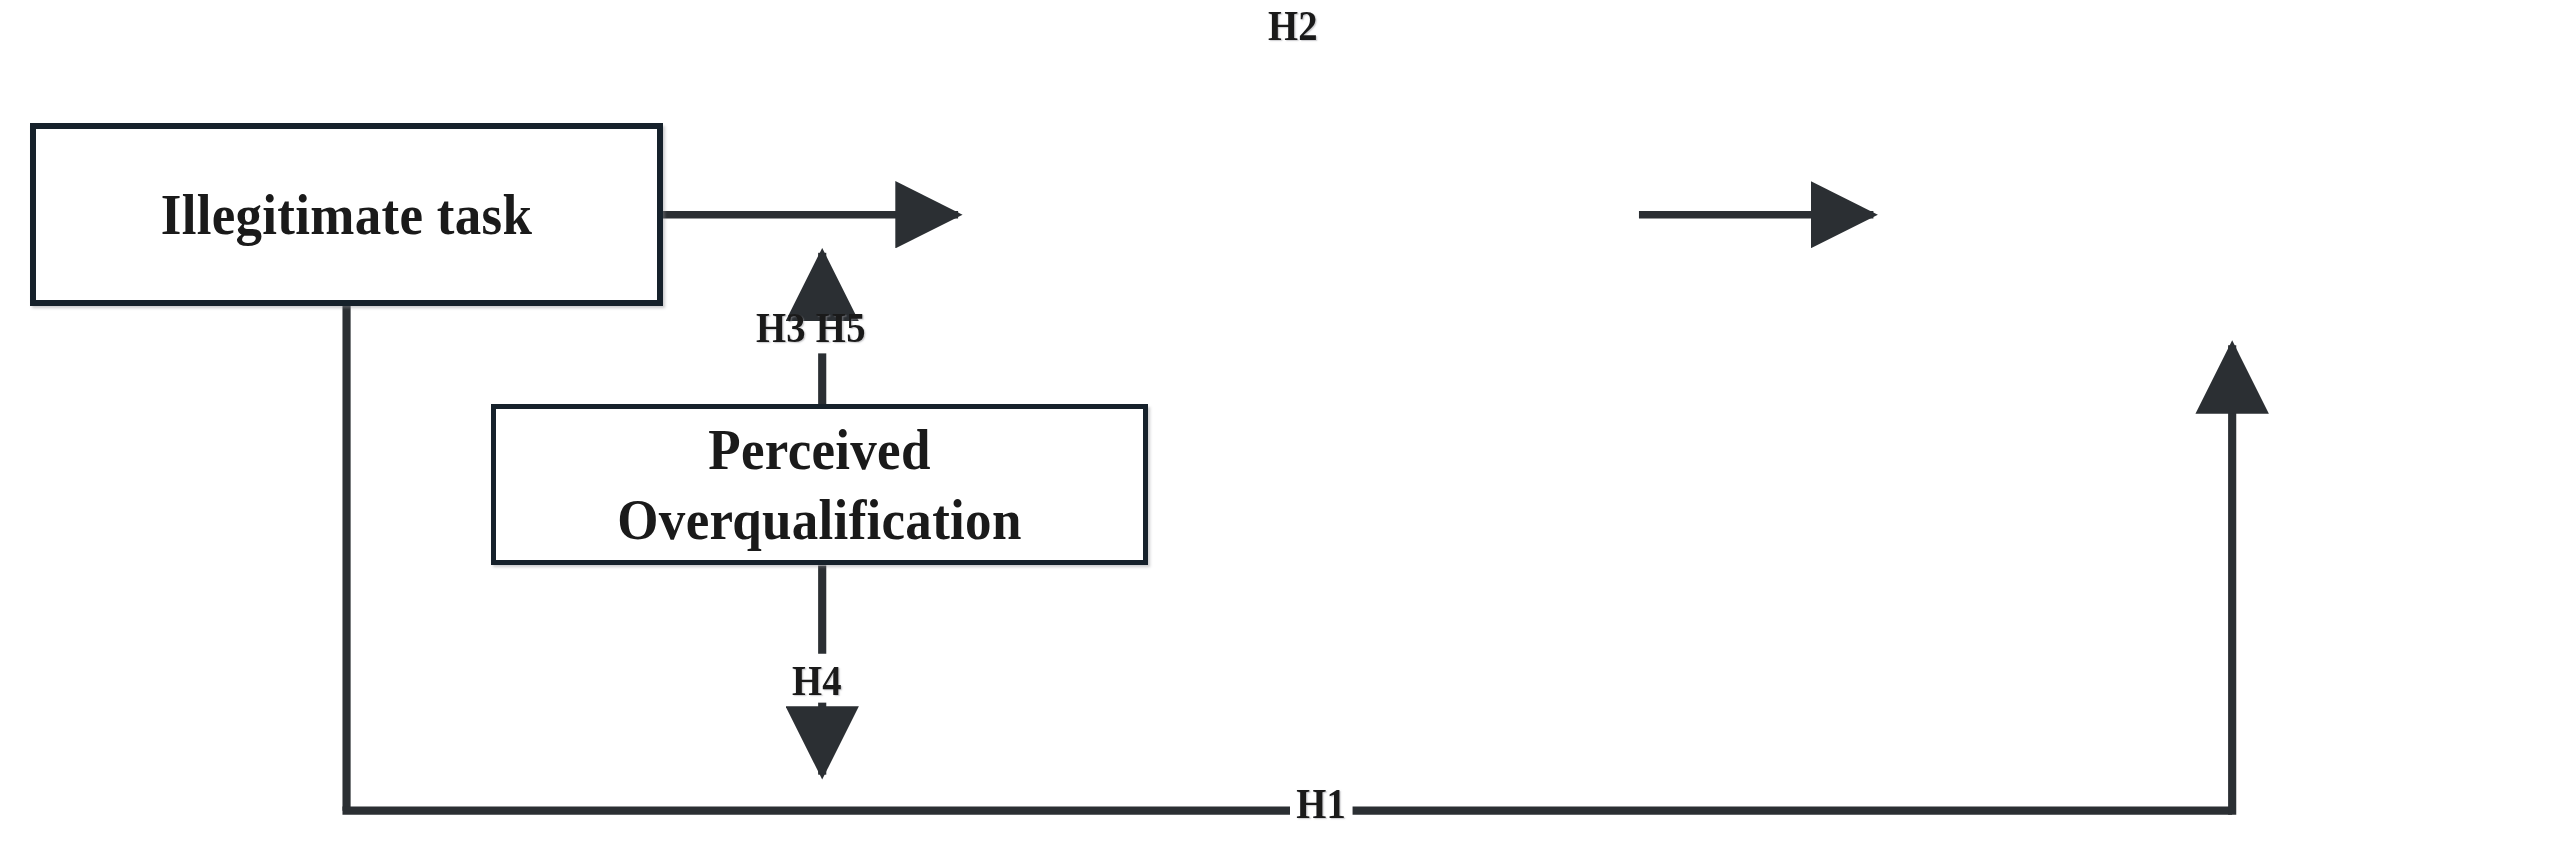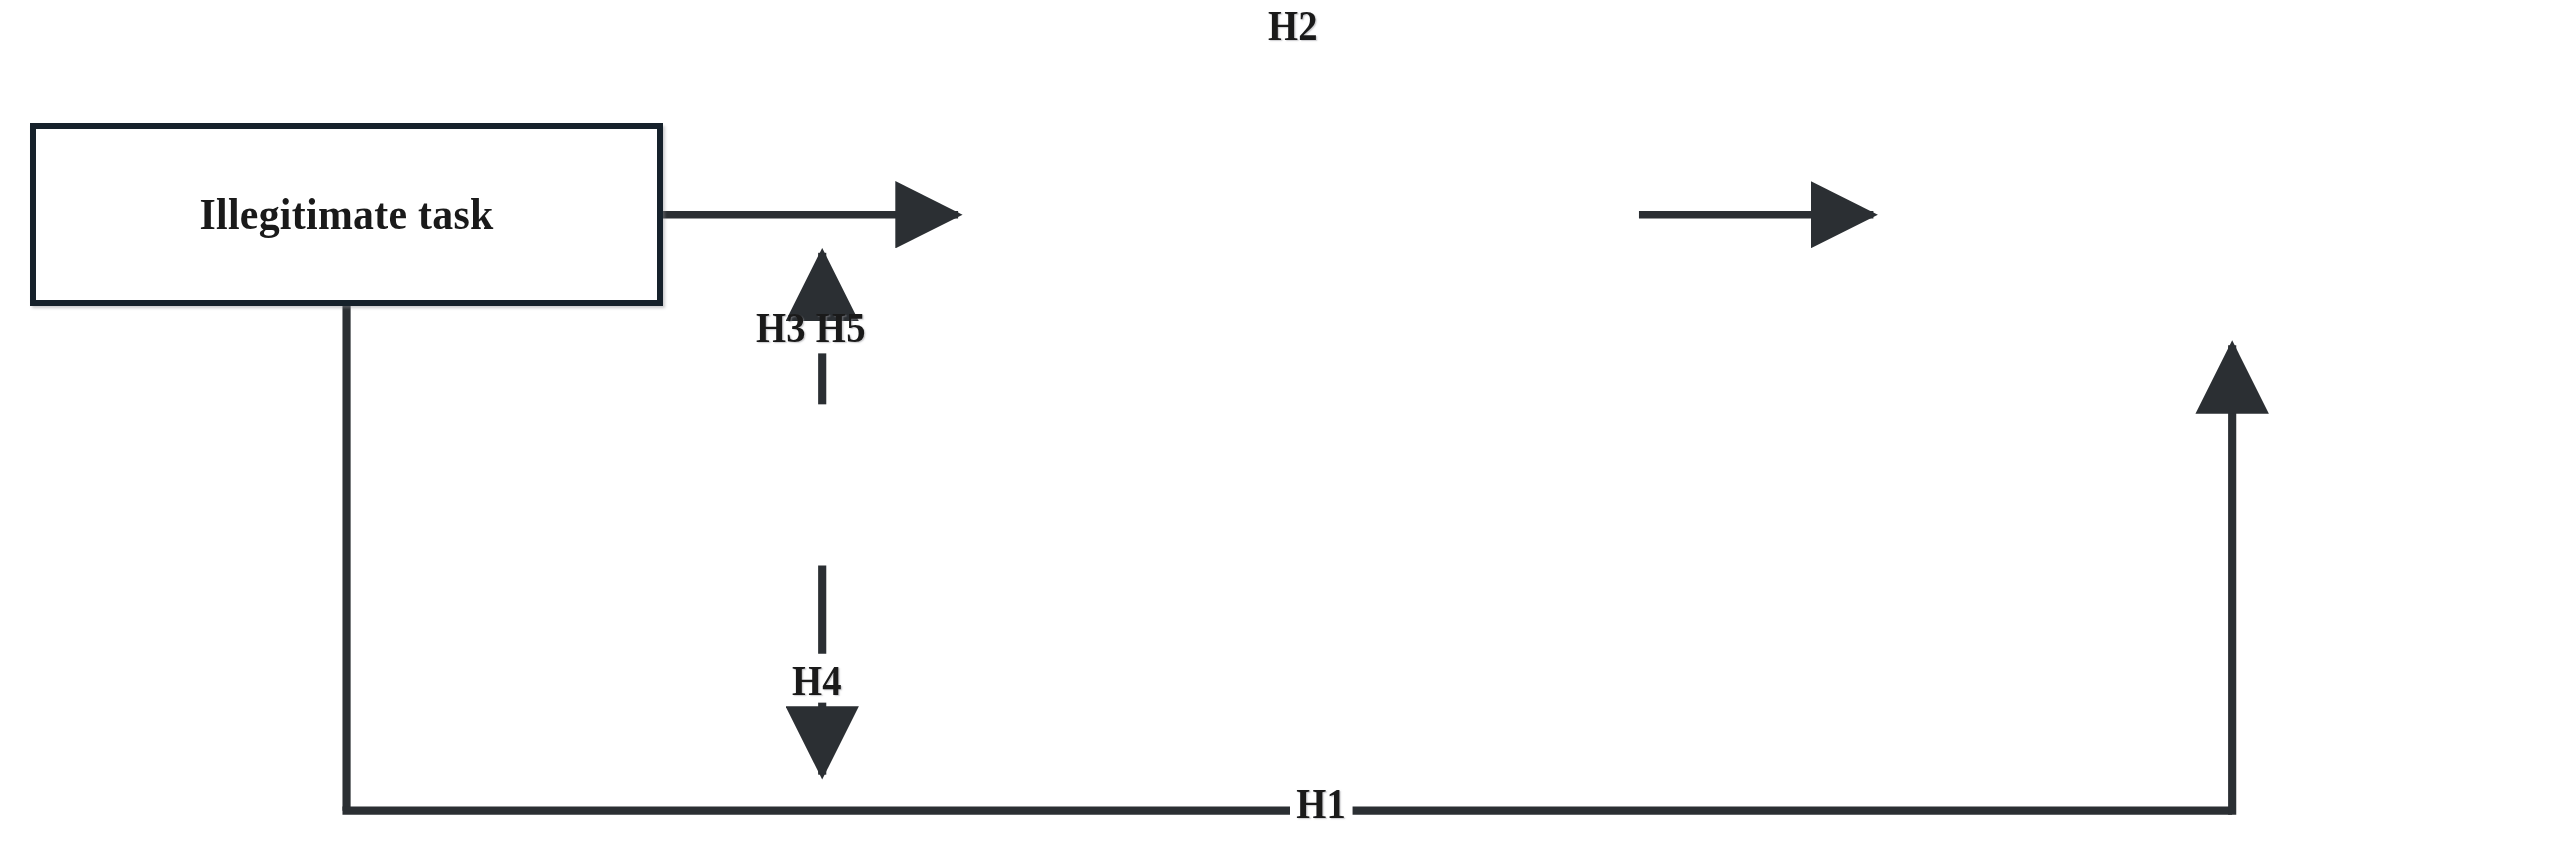--- a/index.html
+++ b/index.html
@@ -29,21 +29,21 @@
     position: absolute;
     box-sizing: border-box;
     background: #ffffff;
     border: 6.1px solid #16212b;
     display: flex;
     align-items: center;
     justify-content: center;
     text-align: center;
     color: #1a1a1a;
     font-weight: bold;
-    font-size: 45px;
+    font-size: 57px;
     line-height: 1.22;
     letter-spacing: 0.3px;
     font-family: "Liberation Serif", "DejaVu Serif", serif;
     box-shadow: 2px 2.7px 2.7px rgba(140,140,145,0.45);
   }
   .node-label {
     display: block;
     width: 100%;
     padding: 0 9.5px;
     transform: scaleX(0.93);
@@ -108,20 +108,23 @@
       <line x1="3285" y1="1199" x2="3285" y2="508" stroke="#2b2f33" stroke-width="12" marker-end="url(#arrowU)"></line>
     </g>
   </svg>
 
   <div class="node" style="left:30px; top:123px; width:633px; height:183px;">
     <span class="node-label">Illegitimate task</span>
   </div>
 
 
 
+  <div class="node" style="left:491px; top:404px; width:657px; height:161px; border-width:5.4px;">
+    <span class="node-label">Perceived Overqualification</span>
+  </div>
 
   <div class="edge-label" style="left:1268px; top:5.4px;">H2</div>
 
   <div class="edge-label" style="left:756px; top:307px;">H3 H5</div>
 
   <div class="edge-label" style="left:792px; top:660px;">H4</div>
 
   <div class="edge-label on-line" style="left:1290px; top:783px;">H1</div>
 
 </div>

